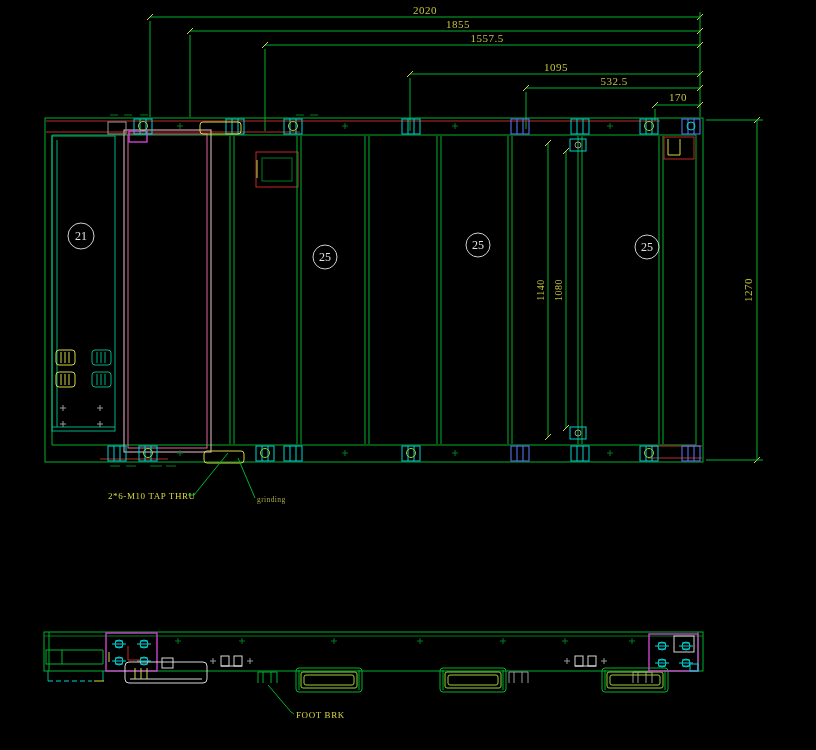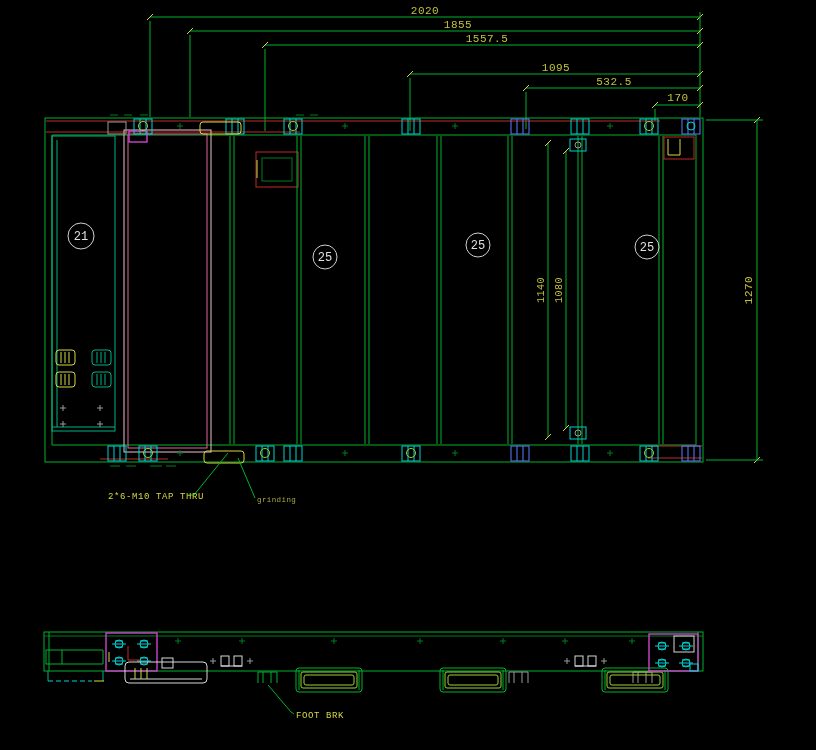--- a/index.html
+++ b/index.html
@@ -1,17 +1,17 @@
 <!DOCTYPE html>
 <html><head>
 <meta charset="utf-8">
 <style>
   html,body{margin:0;padding:0;background:#000;}
   .stage{position:relative;width:816px;height:750px;background:#000;overflow:hidden;
-         font-family:Liberation Mono, monospace;}
+         font-family:Liberation Serif, serif;}
   svg{display:block}
   
   .g   {stroke:#00b32c;fill:none;stroke-width:1}
   .gd  {stroke:#007a1f;fill:none;stroke-width:1}
   .teal{stroke:#00b386;fill:none;stroke-width:1}
   .cyan{stroke:#00d4d4;fill:none;stroke-width:1}
   .blue{stroke:#5b7fff;fill:none;stroke-width:1}
   .red {stroke:#c22929;fill:none;stroke-width:1}
   .mag {stroke:#cc44cc;fill:none;stroke-width:1.4}
   .pinkw{stroke:#eec0cc;fill:none;stroke-width:1}

